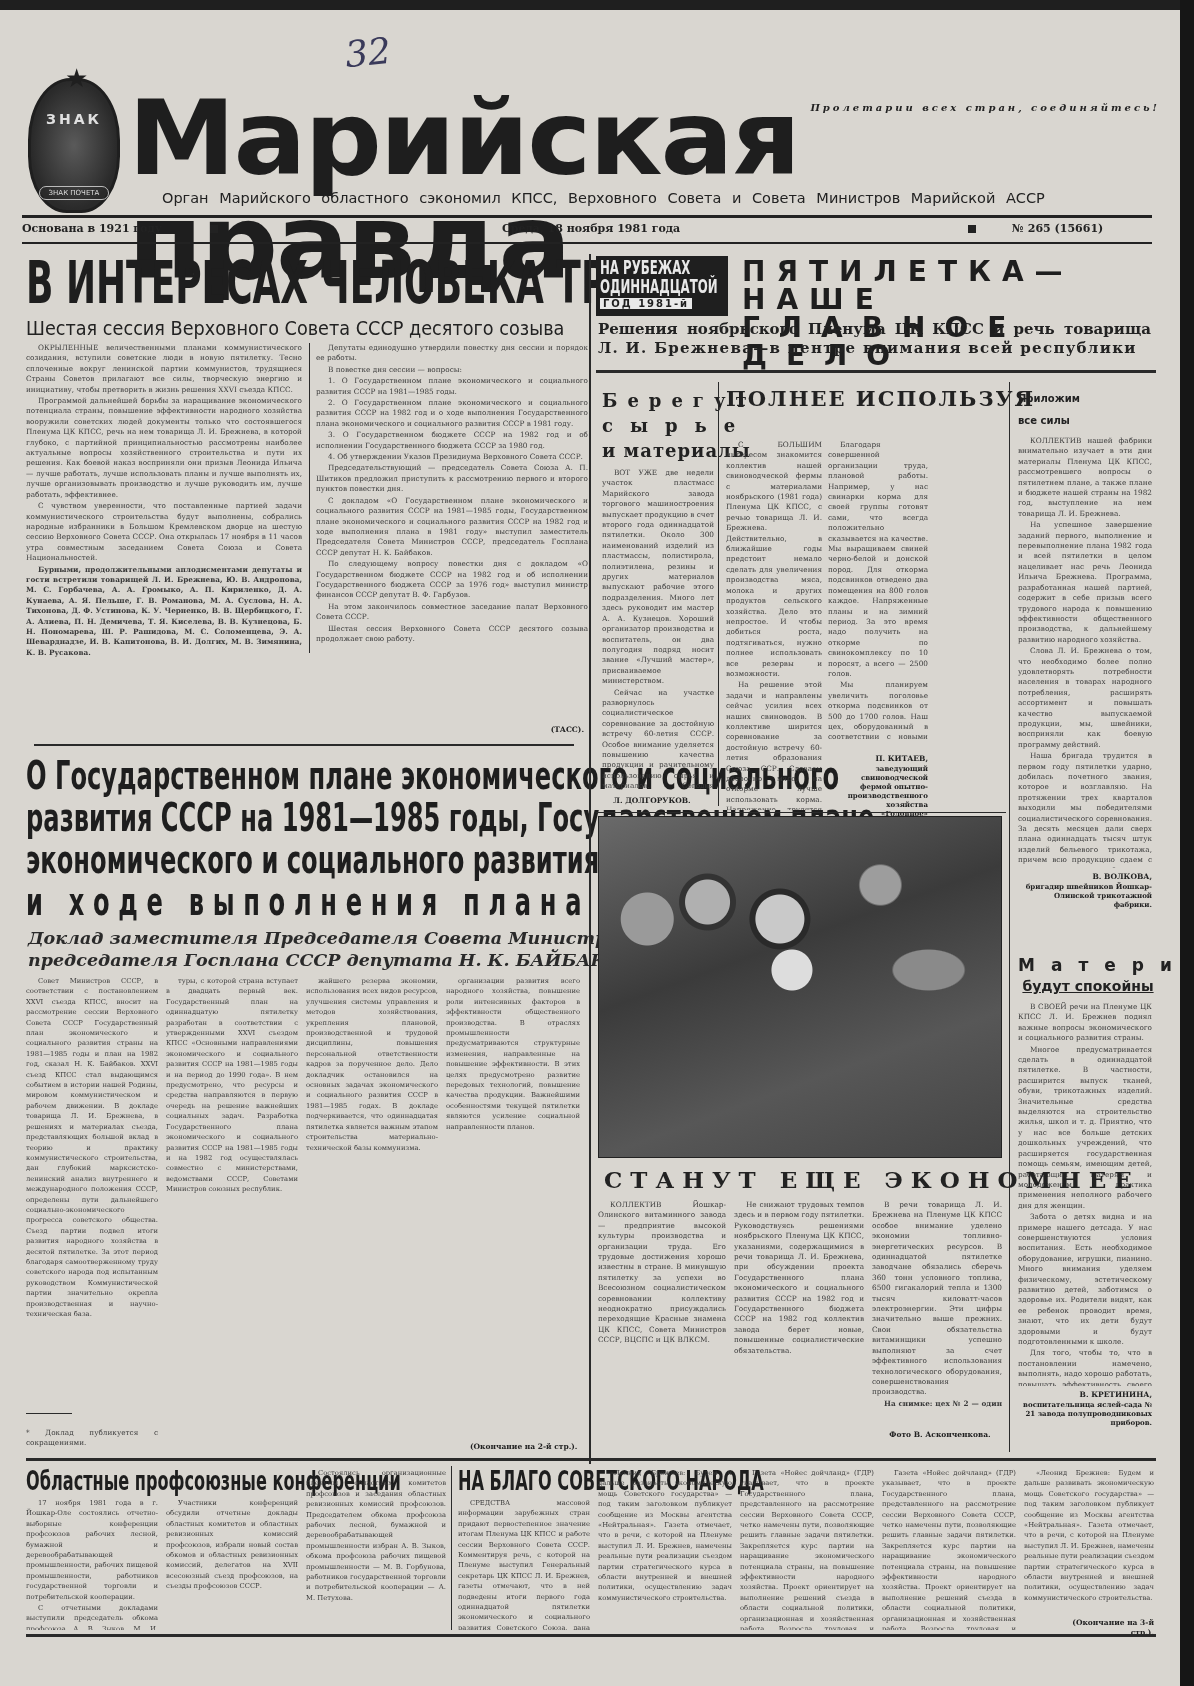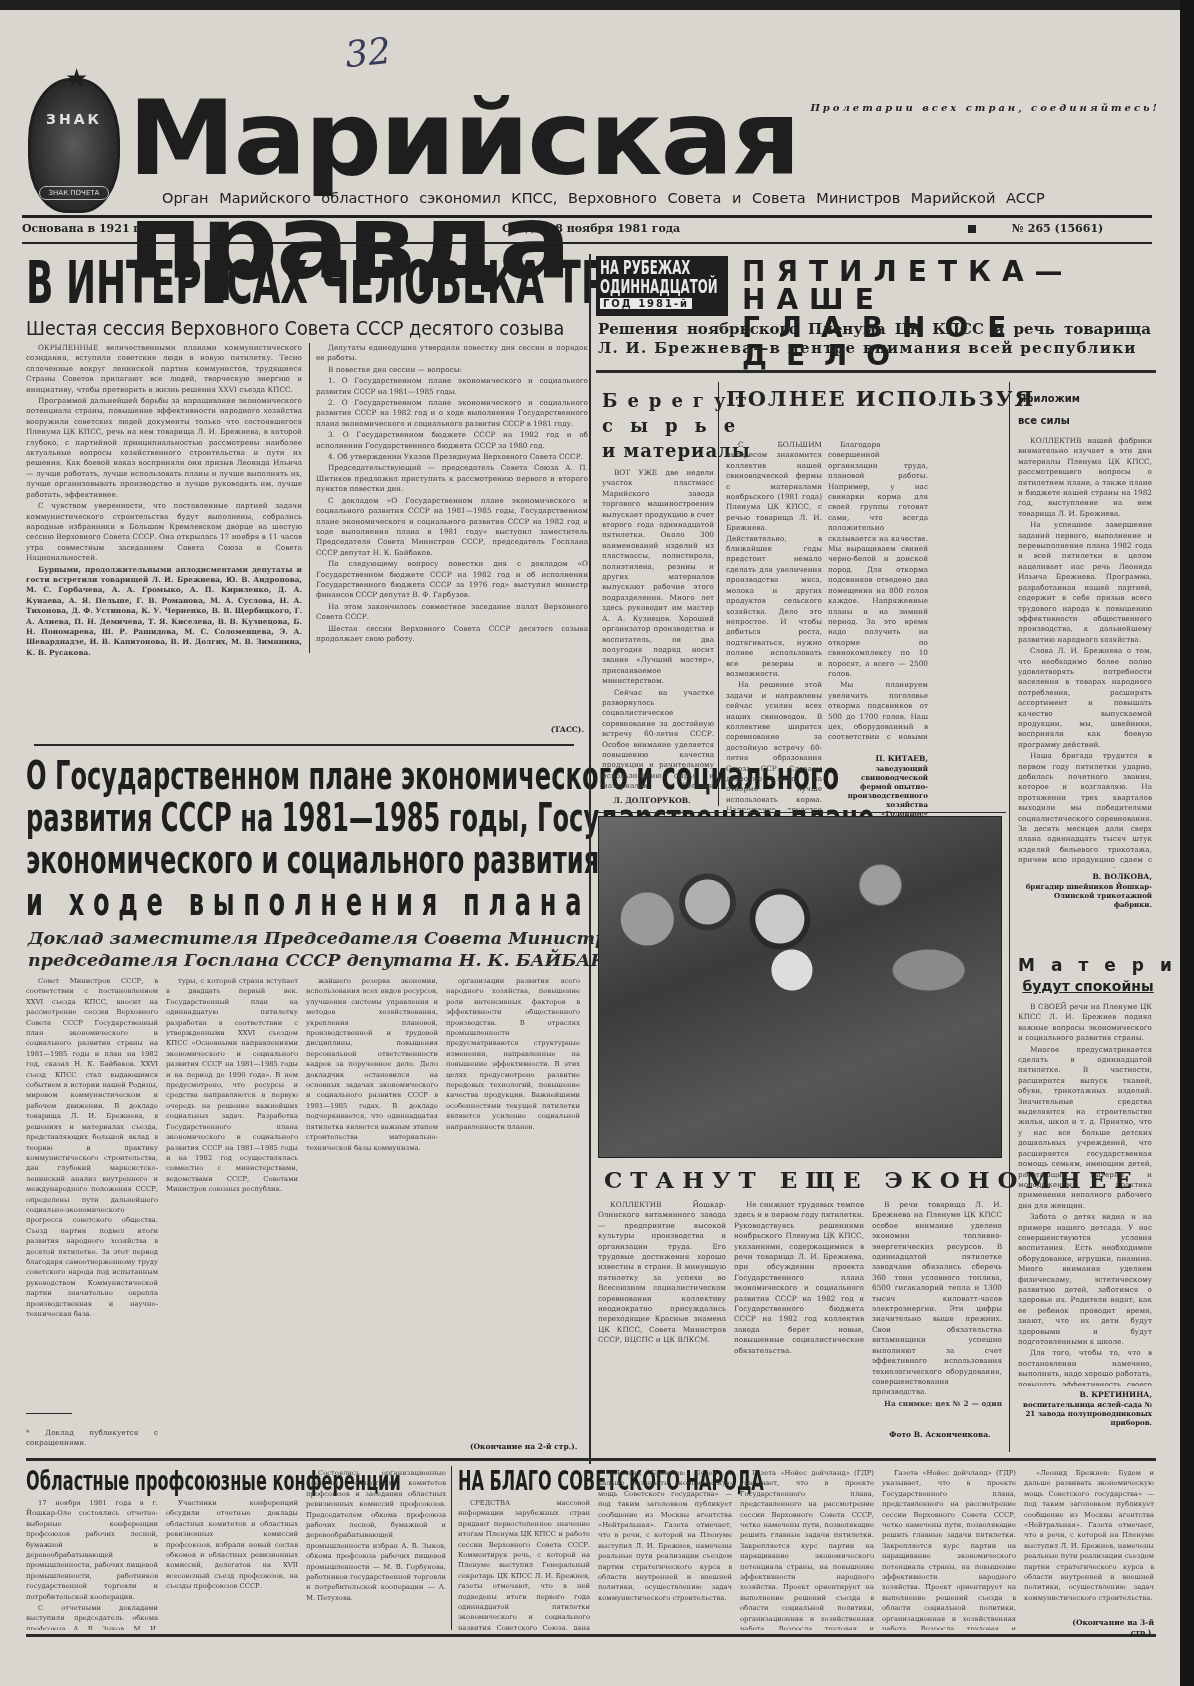--- a/index.html
+++ b/index.html
@@ -64,21 +64,21 @@
   <span class="sq" style="position:absolute; left:210px; top:215px;"></span>
   <div class="dateline" style="left:502px;">Среда, 18 ноября 1981 года</div>
   <span class="sq" style="position:absolute; left:968px; top:215px;"></span>
   <div class="dateline" style="left:1012px;">№ 265 (15661)</div>
   <div class="rule" style="left:22px; top:232px; width:1130px; height:2px;"></div>
 
   <div class="h-big condensed" style="position:absolute; left:26px; top:244px; font-size:58px;">В ИНТЕРЕСАХ ЧЕЛОВЕКА ТРУДА</div>
   <div style="position:absolute; left:26px; top:307px; font-family:'DejaVu Sans',sans-serif; font-size:19px; color:#222; white-space:nowrap; transform:scaleX(0.93); transform-origin:left;">Шестая сессия Верховного Совета СССР десятого созыва</div>
 
   <div class="col body-text" style="left:26px; top:333px; width:276px; height:322px;">
-    <p>ОКРЫЛЕННЫЕ величественными планами коммунистического созидания, вступили советские люди в новую пятилетку. Тесно сплоченные вокруг ленинской партии коммунистов, трудящиеся Страны Советов прилагают все людей, творческую энергию и инициативу, чтобы претворить в жизнь решения XXVI съезда КПСС.</p>
+    <p>ОКРЫЛЕННЫЕ величественными планами коммунистического созидания, вступили советские люди в новую пятилетку. Тесно сплоченные вокруг ленинской партии коммунистов, трудящиеся Страны Советов прилагают все силы, творческую энергию и инициативу, чтобы претворить в жизнь решения XXVI съезда КПСС.</p>
     <p>Программой дальнейшей борьбы за наращивание экономического потенциала страны, повышение эффективности народного хозяйства вооружили советских людей документы только что состоявшегося Пленума ЦК КПСС, речь на нем товарища Л. И. Брежнева, в которой глубоко, с партийной принципиальностью рассмотрены наиболее актуальные вопросы хозяйственного строительства и пути их решения. Как боевой наказ восприняли они призыв Леонида Ильича — лучше работать, лучше использовать планы и лучше выполнять их, лучше организовывать производство и лучше руководить им, лучше работать, эффективнее.</p>
     <p>С чувством уверенности, что поставленные партией задачи коммунистического строительства будут выполнены, собрались народные избранники в Большом Кремлевском дворце на шестую сессию Верховного Совета СССР. Она открылась 17 ноября в 11 часов утра совместным заседанием Совета Союза и Совета Национальностей.</p>
     <p style="font-weight:bold;">Бурными, продолжительными аплодисментами депутаты и гости встретили товарищей Л. И. Брежнева, Ю. В. Андропова, М. С. Горбачева, А. А. Громыко, А. П. Кириленко, Д. А. Кунаева, А. Я. Пельше, Г. В. Романова, М. А. Суслова, Н. А. Тихонова, Д. Ф. Устинова, К. У. Черненко, В. В. Щербицкого, Г. А. Алиева, П. Н. Демичева, Т. Я. Киселева, В. В. Кузнецова, Б. Н. Пономарева, Ш. Р. Рашидова, М. С. Соломенцева, Э. А. Шеварднадзе, И. В. Капитонова, В. И. Долгих, М. В. Зимянина, К. В. Русакова.</p>
   </div>
   <div class="vrule" style="left:309px; top:333px; height:310px; width:1px;"></div>
   <div class="col body-text" style="left:316px; top:333px; width:272px; height:322px;">
     <p>Депутаты единодушно утвердили повестку дня сессии и порядок ее работы.</p>
     <p>В повестке дня сессии — вопросы:</p>
     <p>1. О Государственном плане экономического и социального развития СССР на 1981—1985 годы.</p>
     <p>2. О Государственном плане экономического и социального развития СССР на 1982 год и о ходе выполнения Государственного плана экономического и социального развития СССР в 1981 году.</p>

